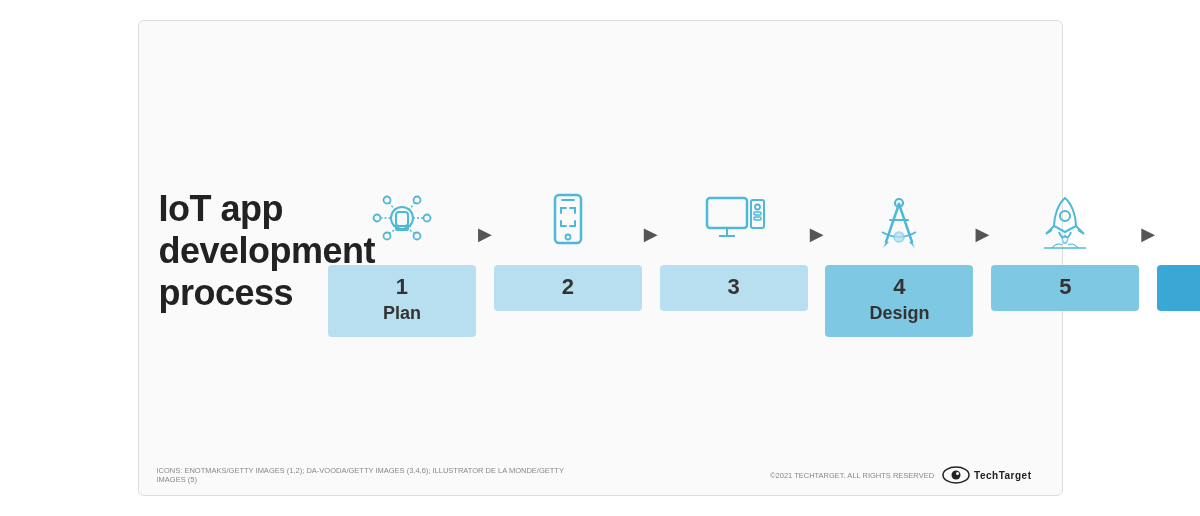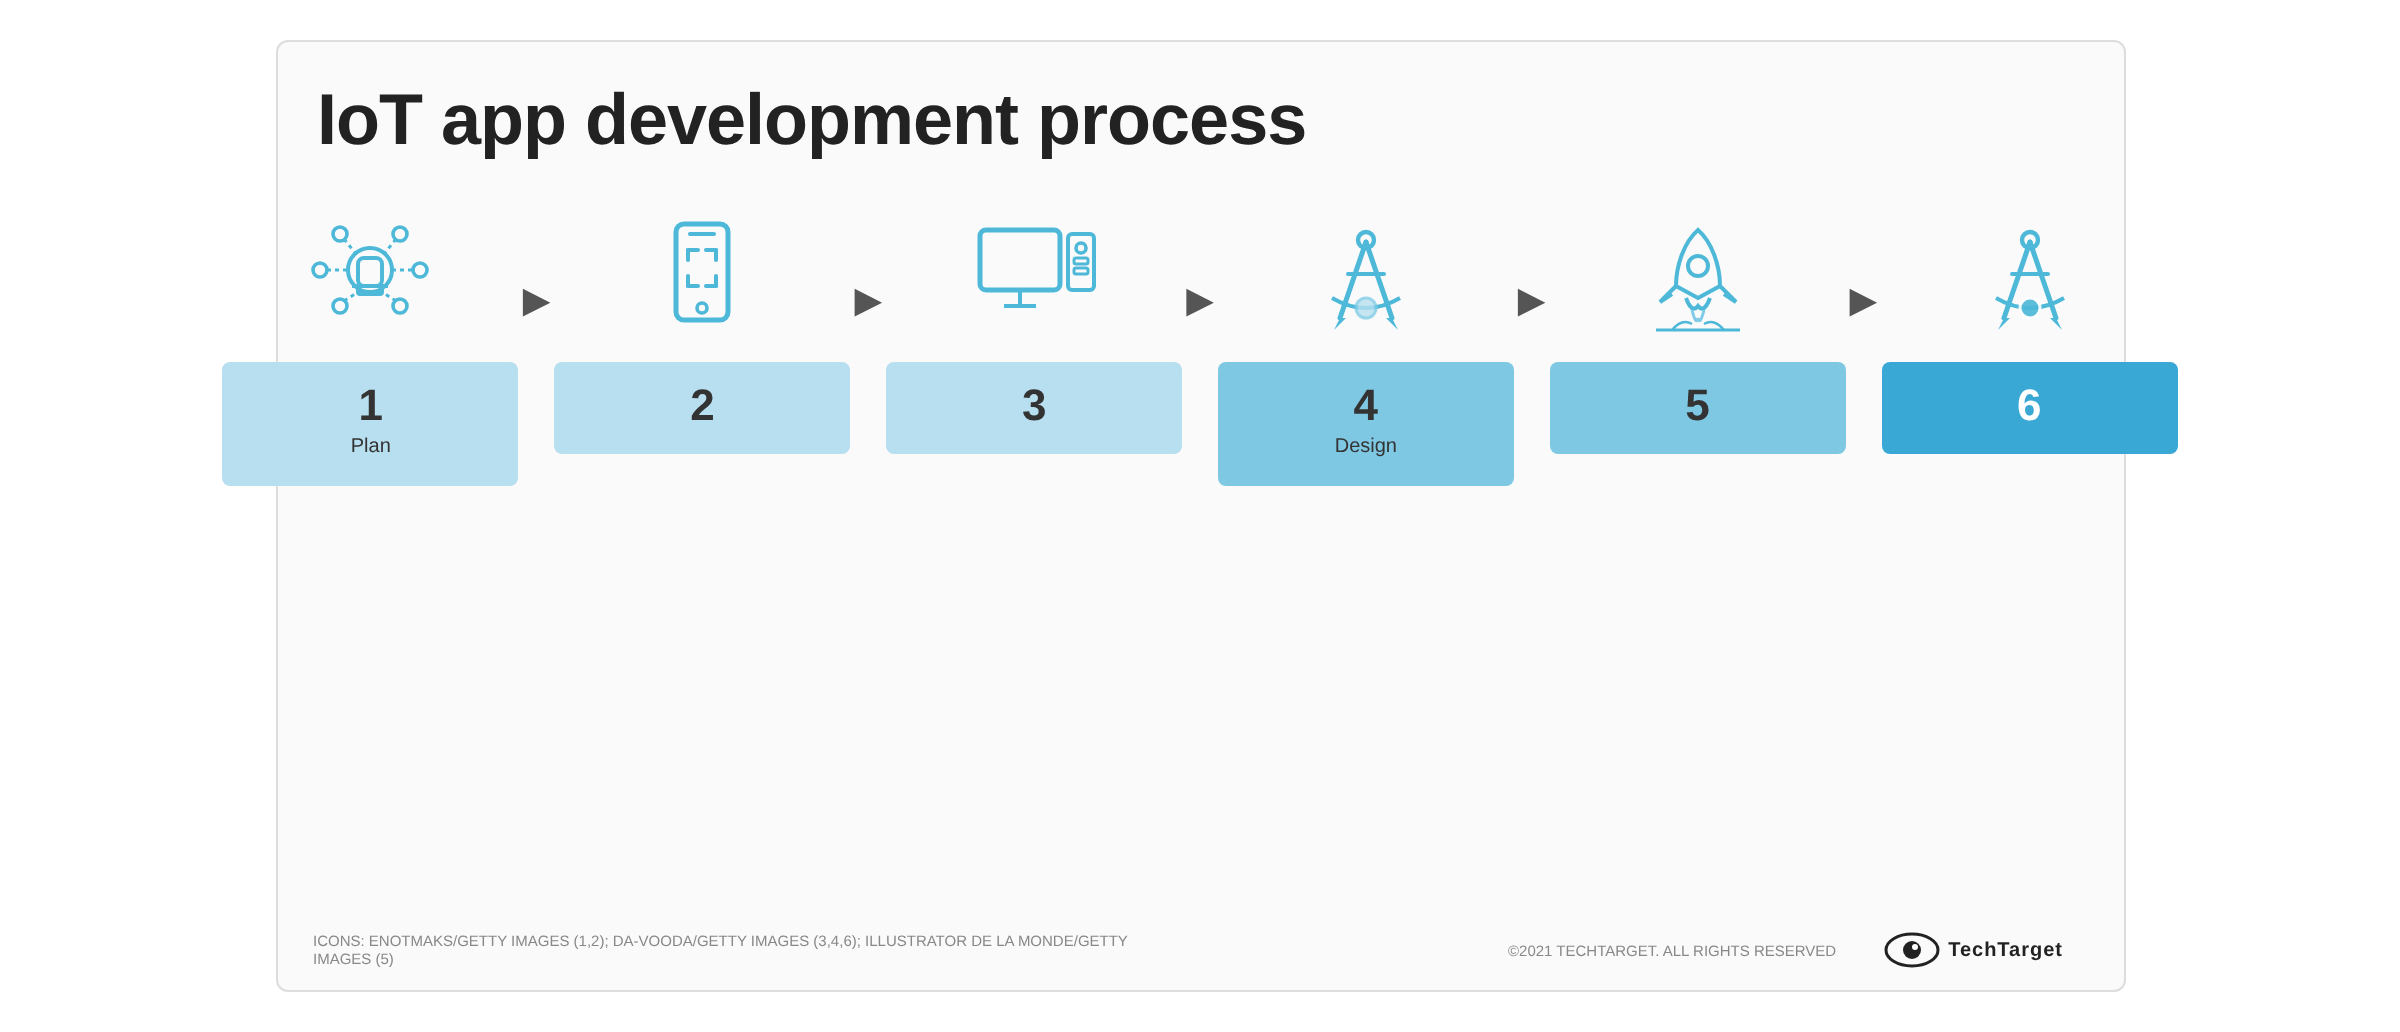--- a/index.html
+++ b/index.html
@@ -11,21 +11,22 @@
       overflow: hidden;
     }
     .outer {
       width: 925px;
       height: 476px;
       margin: 20px auto;
       border: 1.5px solid #ddd;
       border-radius: 6px;
       background: #fafafa;
       display: flex;
-      flex-direction: column;
+      flex-direction: row;
+      align-items: center;
       padding: 18px 20px 10px;
       position: relative;
     }
     .title {
       font-size: 36px;
       font-weight: 900;
       color: #222;
       margin-bottom: 22px;
       letter-spacing: -0.5px;
     }
@@ -67,22 +68,22 @@
     }
     .box.light { background: #b8dff0; }
     .box.medium { background: #7ec8e3; }
     .box.dark { background: #3aa8d4; color: #fff; }
     .step-num {
       font-size: 22px;
       font-weight: 900;
       line-height: 1.1;
     }
     .step-label {
-      font-size: 10px;
-      font-weight: 400;
+      font-size: 18px;
+      font-weight: 700;
       line-height: 1.35;
       margin-top: 2px;
     }
     .arrow {
       font-size: 18px;
       color: #555;
       margin: 0 2px;
       margin-top: 36px;
       flex-shrink: 0;
     }
@@ -97,21 +98,21 @@
       padding: 0 18px;
     }
     .footer-left {
       font-size: 7.5px;
       color: #888;
       max-width: 420px;
     }
     .footer-right {
       display: flex;
       align-items: center;
-      gap: 24px;
+      gap: 8px;
     }
     .footer-copyright {
       font-size: 7.5px;
       color: #888;
     }
     .techtarget-logo {
       display: flex;
       align-items: center;
       gap: 4px;
     }

